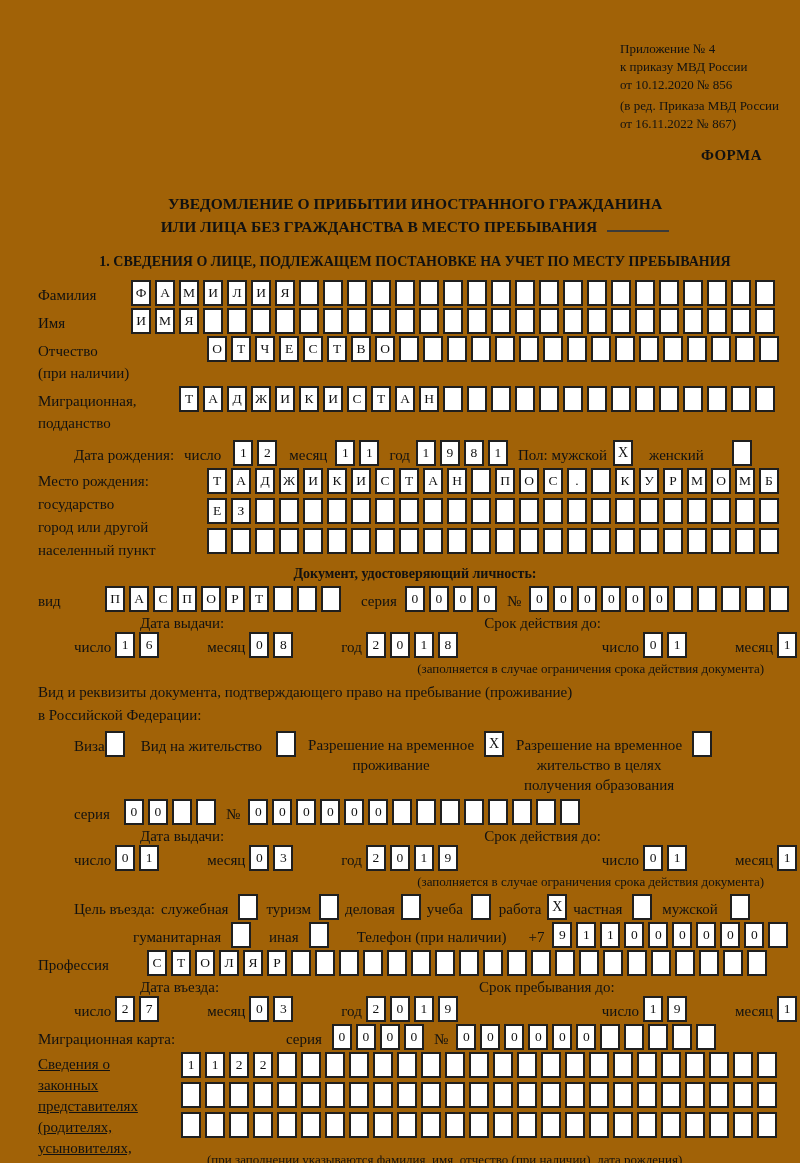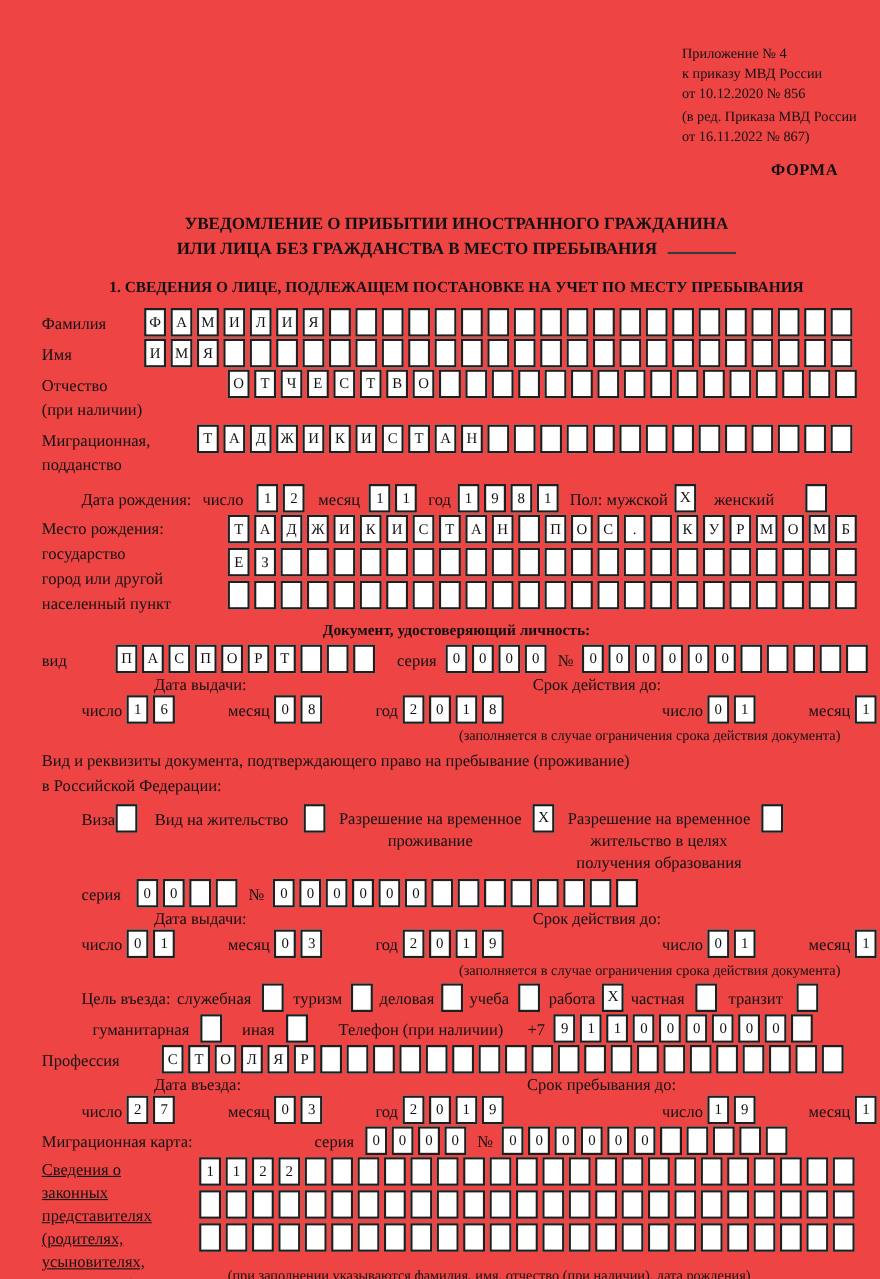--- a/index.html
+++ b/index.html
@@ -1,17 +1,17 @@
 <!DOCTYPE html>
 <html><head>
 <meta charset="utf-8">
 <style>
   html,body{margin:0;padding:0;background:#fff;}
   .page{
-    position:relative;width:800px;height:1163px;background:#ef4444;overflow:hidden;
+    position:relative;width:800px;height:1163px;background:#a16207;overflow:hidden;
     box-sizing:border-box;padding:40px 8px 0 38px;
     font-family:"Liberation Serif","DejaVu Serif",serif;color:#111;font-size:15px;
   }
   .appendix{margin-left:582px;font-size:13px;line-height:18px;}
   .revision{margin-top:3px;}
   .forma{margin-top:14px;padding-right:30px;text-align:right;font-weight:bold;font-size:15px;letter-spacing:.5px;}
   .title{margin-top:28px;text-align:center;font-weight:bold;font-size:15.5px;line-height:23px;}
   .blank{display:inline-block;width:62px;border-bottom:2.5px solid #3a3a3a;height:12px;margin-left:10px;}
   .section-title{margin:16px 0 10px 0;text-align:center;font-weight:bold;font-size:14px;}
   .frow{display:flex;align-items:flex-start;margin-bottom:2px;min-height:26px;}
@@ -29,21 +29,21 @@
   .dates-hdr{display:flex;font-size:15px;line-height:18px;margin-top:2px;}
   .dates-row{display:flex;align-items:flex-start;margin-bottom:2px;}
   .rgroup{margin-left:96px;}
   .note-right{text-align:right;font-size:13px;line-height:17px;padding-right:28px;}
   .intro{line-height:23px;margin-top:4px;margin-bottom:4px;}
   .visa-row{display:flex;align-items:flex-start;margin-bottom:4px;}
   .opt2{text-align:center;line-height:20px;padding-top:4px;}
   .gap6{margin-left:6px}.gap8{margin-left:8px}.gap10{margin-left:10px}.gap12{margin-left:12px}
   .gap14{margin-left:14px}.gap16{margin-left:16px}.gap18{margin-left:18px}.gap22{margin-left:22px}
   .gap28{margin-left:28px}
-  .ind95{margin-left:46px}.ind102{margin-left:102px}.ind260{margin-left:260px}
+  .ind95{margin-left:95px}.ind102{margin-left:102px}.ind260{margin-left:260px}
   .multirow{display:flex;flex-direction:column;}
   .multirow .cells{margin-bottom:4px;}
   .lbl-lines{line-height:23px;padding-top:2px;}
   .lbl-lines6{line-height:21px;padding-top:2px;text-decoration:underline;}
   .reps-note{font-size:13px;line-height:16px;margin-top:10px;margin-left:26px;}
   .doc-title{text-align:center;font-weight:bold;font-size:14px;line-height:20px;margin:2px 0 2px 0;}
 </style>
 </head>
 <body>
 
@@ -509,21 +509,21 @@
     <span class="t gap8">туризм</span>
     <span class="cb gap8"></span>
     <span class="t gap6">деловая</span>
     <span class="cb gap6"></span>
     <span class="t gap6">учеба</span>
     <span class="cb gap8"></span>
     <span class="t gap8">работа</span>
     <span class="cb gap6">X</span>
     <span class="t gap6">частная</span>
     <span class="cb gap10"></span>
-    <span class="t gap10">транзит</span>
+    <span class="t gap10">мужской</span>
     <span class="cb gap12"></span>
   </div>
 
   <div class="frow">
     <span class="t ind95">гуманитарная</span>
     <span class="cb gap10"></span>
     <span class="t gap18">иная</span>
     <span class="cb gap10"></span>
     <span class="t gap28">Телефон (при наличии)</span>
     <span class="t gap22">+7</span>

